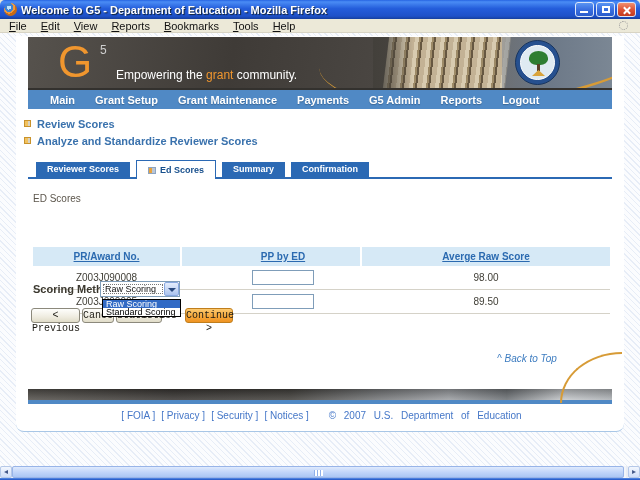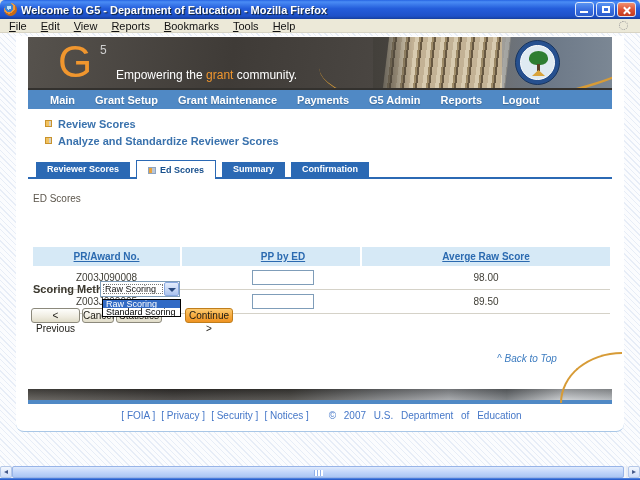--- a/index.html
+++ b/index.html
@@ -58,21 +58,21 @@
   .tree-trunk { position:absolute; left:16px; top:18px; width:3px; height:7px; background:#5d4027; }
   .tree-base { position:absolute; left:11px; top:24px; width:13px; height:6px; background:#d9a33c;
     clip-path:polygon(50% 0,100% 100%,0 100%); }
 
   
   .navbar { position:absolute; left:12px; top:52px; width:584px; height:21px; background:#5089c5;
     border-top:2px solid #33312e; display:flex; align-items:center; gap:20px; padding-left:22px; }
   .nav-item { color:#fff; font-size:11px; font-weight:bold; white-space:nowrap; text-shadow:0 1px 1px #3a6796; }
 
   
-  .crumbs { position:absolute; left:29px; top:81px; }
+  .crumbs { position:absolute; left:8px; top:81px; }
   .crumb { display:flex; align-items:center; gap:6px; margin-bottom:4px; height:13px; }
   .bullet { width:7px; height:7px; border:1px solid #c8922c; background:linear-gradient(90deg,#f2c25e 0 3px,#d8d2c2 3px); }
   .crumb-label { color:#3a72ad; font-size:11px; font-weight:bold; }
 
   
   .tabline { position:absolute; left:12px; top:141px; width:584px; height:2px; background:#2b69b4; z-index:1; }
   .tabs { position:absolute; left:20px; top:124px; height:17px; display:flex; gap:6px; align-items:flex-end; z-index:2;justify-content:space-between; }
   .tab { height:15px; line-height:15px; background:#2b69b4; color:#fff; font-size:9px; font-weight:bold;
     padding:0 11px; white-space:nowrap; display:flex; align-items:center; gap:4px; }
   .tab .tab-icon { display:none; width:8px; height:7px; border:1px solid #8ea4c0;
@@ -101,21 +101,21 @@
   .sel-btn { width:15px; height:14px; margin:0; border:1px solid #89a8e0; border-radius:2px;
     background:linear-gradient(180deg,#e4edfd 0%,#c9d9f5 50%,#aac2ee 100%); position:relative; }
   .sel-arrow { position:absolute; left:3px; top:5px; width:0; height:0;
     border-left:4px solid transparent; border-right:4px solid transparent; border-top:4px solid #2a4a80; }
   .droplist { position:absolute; left:86px; top:263px; width:79px; border:1px solid #000; background:#fff; z-index:20; }
   .opt { height:8px; line-height:8px; font-size:9px; padding-left:3px; color:#000; white-space:nowrap; overflow:visible; }
   .opt.selected { background:#316ac5; color:#fff; }
 
   
   .btn { position:absolute; top:272px; height:15px; font-size:10px; color:#1c1a14; text-align:center; line-height:13px;
-    background:linear-gradient(180deg,#fefefc 0%,#efece0 60%,#e0dcc8 100%); border:1px solid #8c897c; border-radius:3px; }
+    background:linear-gradient(180deg,#fefefc 0%,#efece0 60%,#e0dcc8 100%); border:1px solid #8c897c; border-radius:3px;font-family:Liberation Mono, monospace; }
   .btn-prev { left:15px; width:49px; }
   .btn-cancel { left:66px; width:32px; }
   .btn-stats { left:100px; width:46px; }
   .btn-continue { left:169px; width:48px; background:linear-gradient(180deg,#fcc96f 0%,#f6a93c 55%,#ef9322 100%);
     border:1px solid #c07e1c; }
 
   .backtop { position:absolute; left:481px; top:317px; font-size:10px; color:#3d7cc0;font-style:italic; }
 
   
   .band { position:absolute; left:12px; top:353px; width:584px; height:11px;

